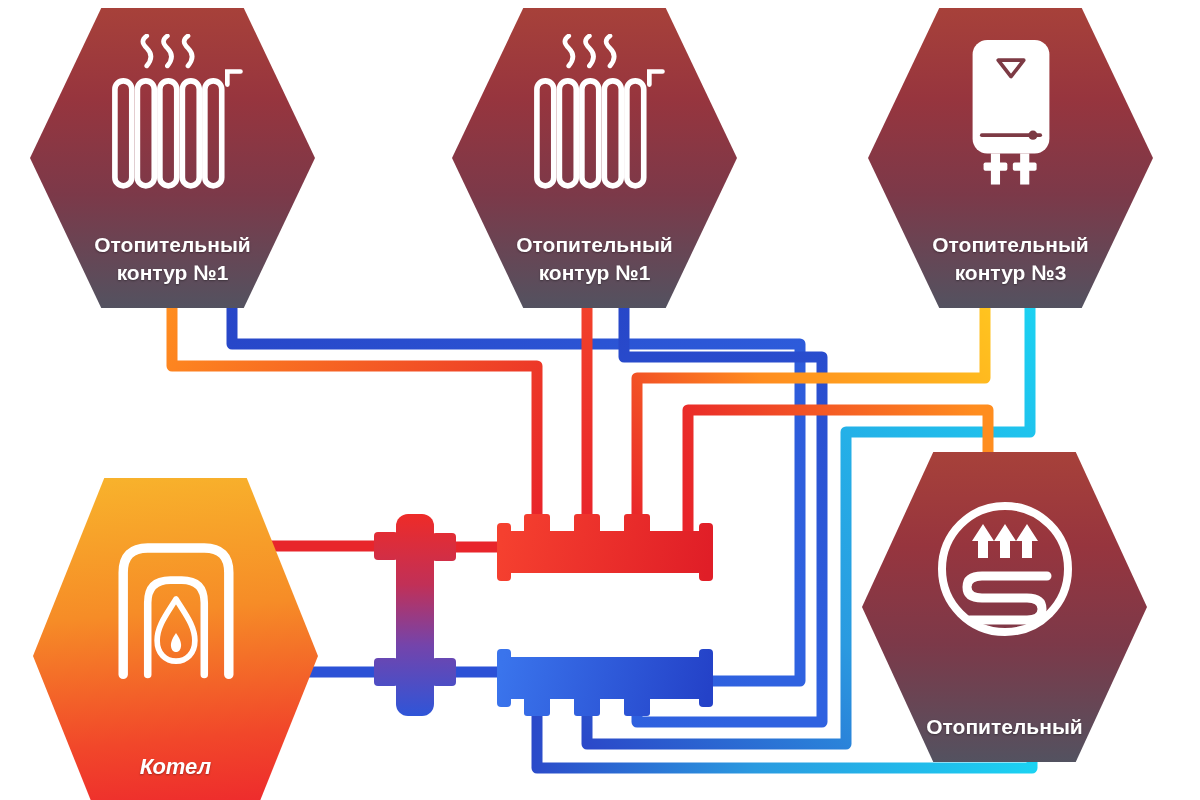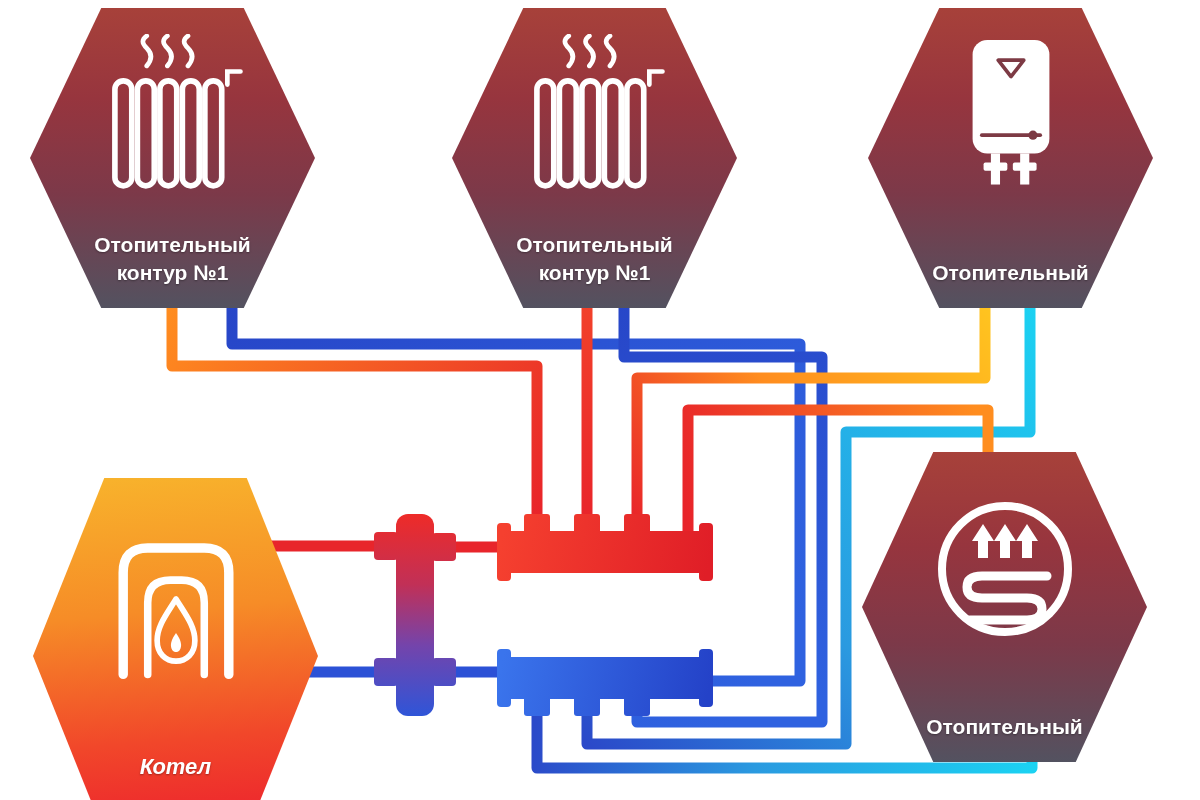--- a/index.html
+++ b/index.html
@@ -178,20 +178,21 @@
       <circle cx="94" cy="104" r="5" fill="#7d3a44"></circle>
       <g fill="#ffffff">
         <rect x="48" y="124" width="10" height="34"></rect>
         <rect x="80" y="124" width="10" height="34"></rect>
         <rect x="40" y="134" width="26" height="9" rx="2"></rect>
         <rect x="72" y="134" width="26" height="9" rx="2"></rect>
       </g>
     </svg>
     <div class="label">
       <span>Отопительный</span>
+      <span>контур  №3</span>
     </div>
   </div>
 
   <div class="hex circuit" style="left:862px; top:452px; width:285px; height:310px;">
     <svg width="150" height="150" viewBox="0 0 150 150" style="margin-top:42px">
       <circle cx="75" cy="75" r="63" fill="none" stroke="#ffffff" stroke-width="8"></circle>
       <g fill="#ffffff">
         <polygon points="48,64 58,64 58,47 64,47 53,30 42,47 48,47"></polygon>
         <polygon points="70,64 80,64 80,47 86,47 75,30 64,47 70,47"></polygon>
         <polygon points="92,64 102,64 102,47 108,47 97,30 86,47 92,47"></polygon>

